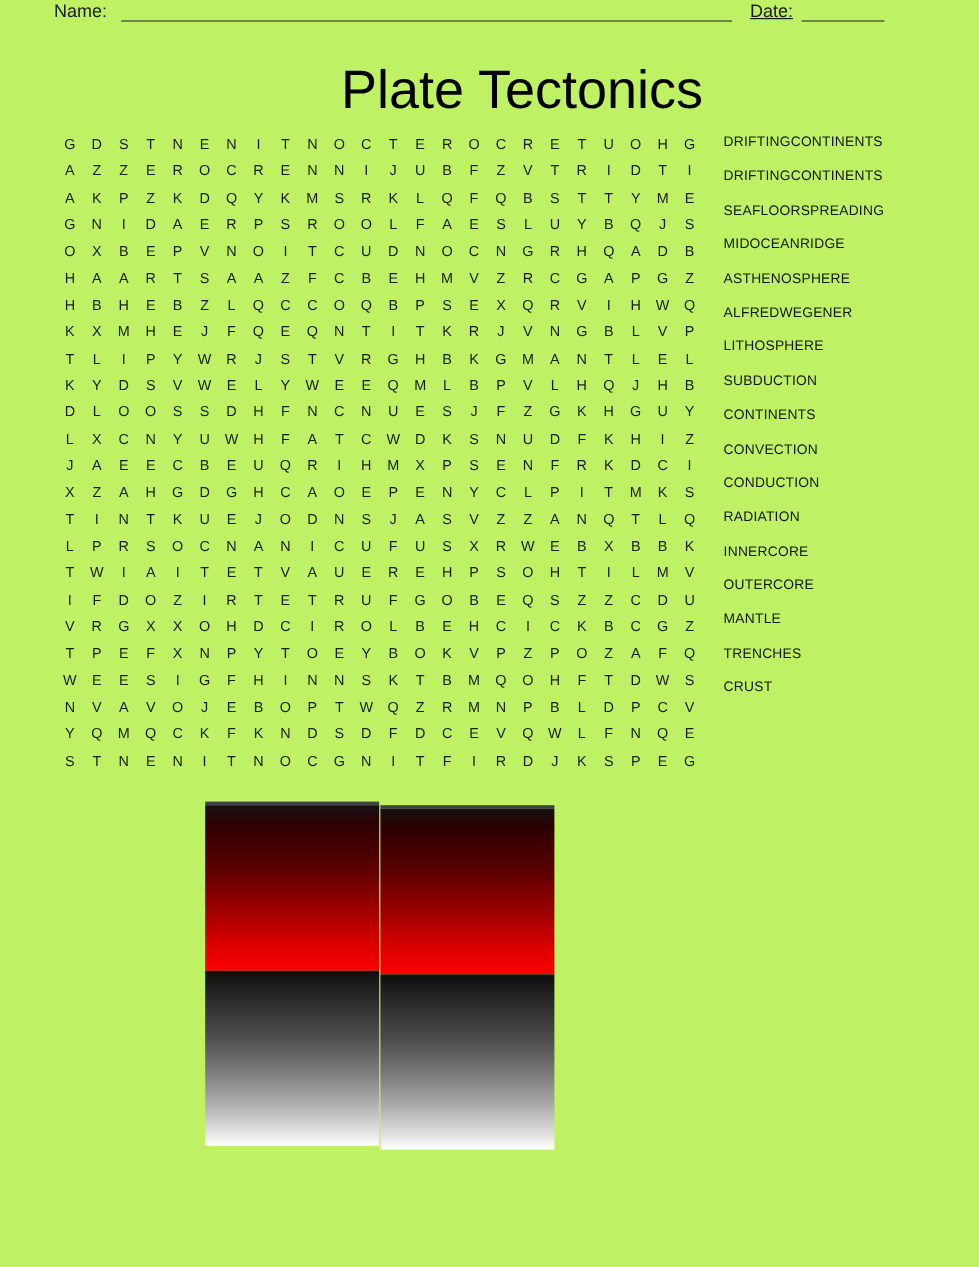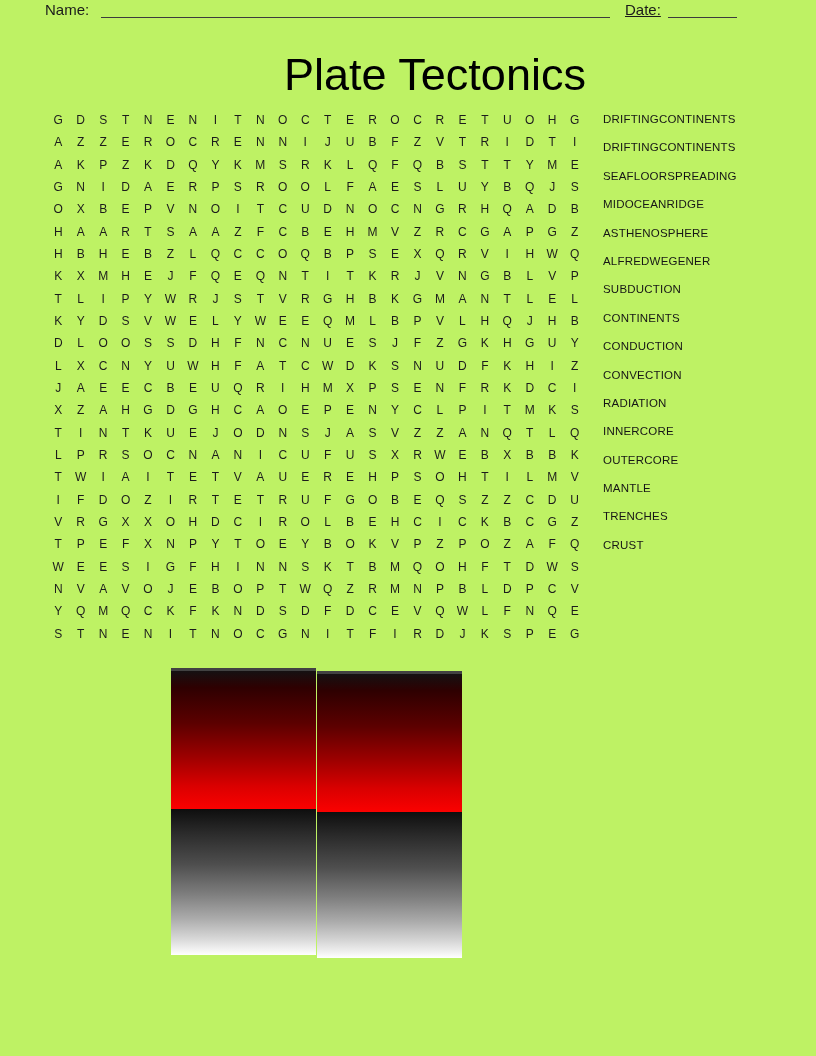--- a/index.html
+++ b/index.html
@@ -684,24 +684,25 @@
       <span class="cell">G</span>
     </div>
 
   <ul class="word-list" id="word-list">
       <li>DRIFTINGCONTINENTS</li>
       <li>DRIFTINGCONTINENTS</li>
       <li>SEAFLOORSPREADING</li>
       <li>MIDOCEANRIDGE</li>
       <li>ASTHENOSPHERE</li>
       <li>ALFREDWEGENER</li>
+      <li>LITHOSPHERE</li>
       <li>SUBDUCTION</li>
       <li>CONTINENTS</li>
+      <li>CONVECTION</li>
       <li>CONDUCTION</li>
-      <li>CONVECTION</li>
       <li>RADIATION</li>
       <li>INNERCORE</li>
       <li>OUTERCORE</li>
       <li>MANTLE</li>
       <li>TRENCHES</li>
       <li>CRUST</li>
     </ul>
 
   <div class="figure">
     <div class="tile tile-left">

